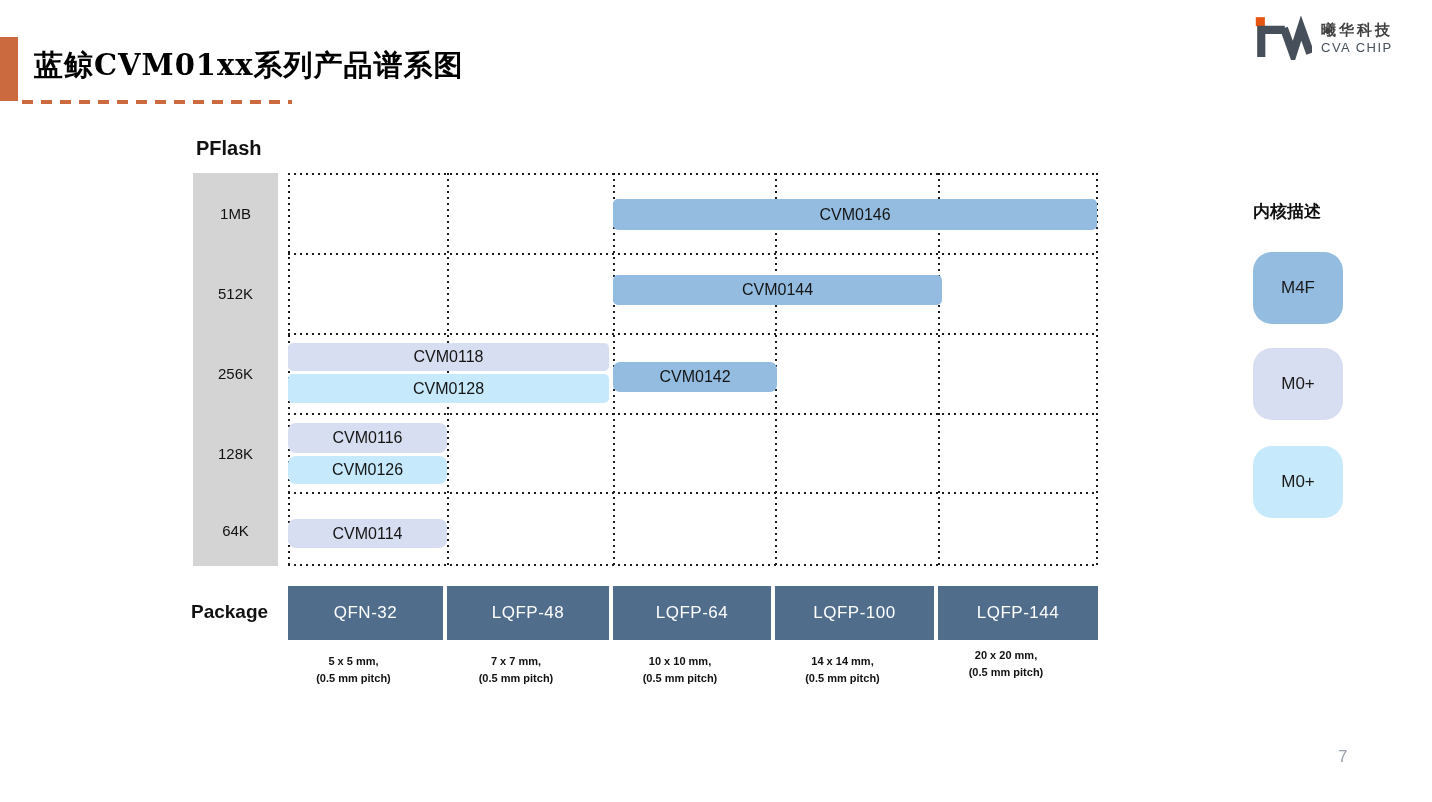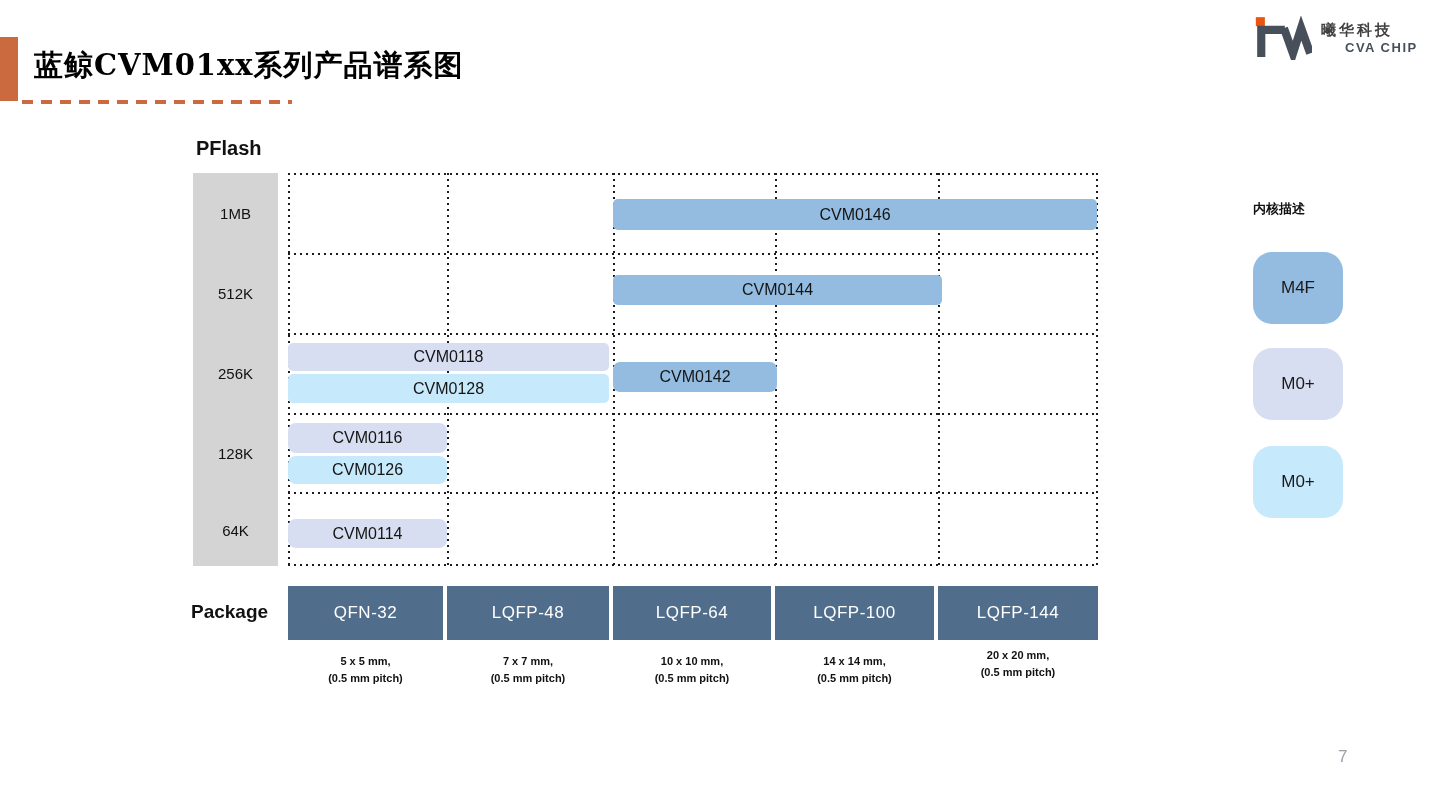--- a/index.html
+++ b/index.html
@@ -16,21 +16,21 @@
   }
   .title-underline{
     position:absolute;left:22px;top:100px;width:270px;height:4px;
     background:repeating-linear-gradient(90deg,#CC6A3F 0 11px,transparent 11px 19px);
   }
   
   .logo{position:absolute;left:1254px;top:16px;display:flex;align-items:center;gap:9px;}
   .logo svg{display:block;}
   .logo-text{display:flex;flex-direction:column;justify-content:center;}
   .logo-cn{font-size:15px;font-weight:700;letter-spacing:3px;color:#404040;line-height:1.25;white-space:nowrap;}
-  .logo-en{font-size:13px;font-weight:700;letter-spacing:1.5px;color:#47505A;line-height:1.2;white-space:nowrap;margin-left:24px;}
+  .logo-en{font-size:13px;font-weight:400;letter-spacing:1.5px;color:#47505A;line-height:1.2;white-space:nowrap;}
   
   .pflash-label{position:absolute;left:196px;top:137px;font-size:20px;font-weight:700;}
   .package-label{position:absolute;left:191px;top:601px;font-size:19px;font-weight:700;}
   
   .flash-band{position:absolute;left:193px;top:173px;width:85px;height:393px;background:#D4D4D4;}
   .flash-row-label{position:absolute;left:0;width:100%;text-align:center;transform:translateY(-50%);
     font-size:15px;font-weight:400;color:#111;}
   .fr0{top:40px}.fr1{top:120px}.fr2{top:200px}.fr3{top:280px}.fr4{top:357px}
   
   .chart{position:absolute;left:288px;top:173px;width:810px;height:393px;}
@@ -53,26 +53,26 @@
   .c142{left:325px;top:189px;width:164px;height:30px;border-radius:7px;}
   .c116{left:0;top:250px;width:159px;height:30px;border-radius:8px;}
   .c126{left:0;top:283px;width:159px;height:28px;border-radius:8px;}
   .c114{left:0;top:346px;width:159px;height:29px;border-radius:8px;}
   
   .pkg-row{position:absolute;left:288px;top:586px;width:810px;height:54px;}
   .pkg-cell{position:absolute;top:0;height:54px;background:#506E8C;color:#fff;
     display:flex;align-items:center;justify-content:center;font-size:17px;letter-spacing:.5px;}
   .col0{left:0;width:155px}.col1{left:159px;width:162px}.col2{left:325px;width:158px}
   .col3{left:487px;width:159px}.col4{left:650px;width:160px}
-  .pkg-sizes{position:absolute;left:288px;top:653px;width:810px;height:44px;}
+  .pkg-sizes{position:absolute;left:276px;top:653px;width:810px;height:44px;}
   .pkg-size{position:absolute;top:0;text-align:center;font-size:11px;font-weight:700;
     line-height:1.55;color:#111;}
   .pkg-size.raise{top:-6px;}
   
-  .legend-title{position:absolute;left:1253px;top:200px;font-size:13px;font-weight:700;}
+  .legend-title{position:absolute;left:1253px;top:200px;font-size:17px;font-weight:700;}
   .legend-box{position:absolute;left:1253px;width:90px;height:72px;border-radius:19px;
     display:flex;align-items:center;justify-content:center;font-size:17px;color:#1a1a1a;}
   .lg0{top:252px;background:#93BCE0;}
   .lg1{top:348px;background:#D8DEF1;}
   .lg2{top:446px;background:#C7E9FC;}
   
   .page-number{position:absolute;left:1338px;top:747px;font-size:17px;color:#98A1AC;}
 </style>
 </head>
 <body>

